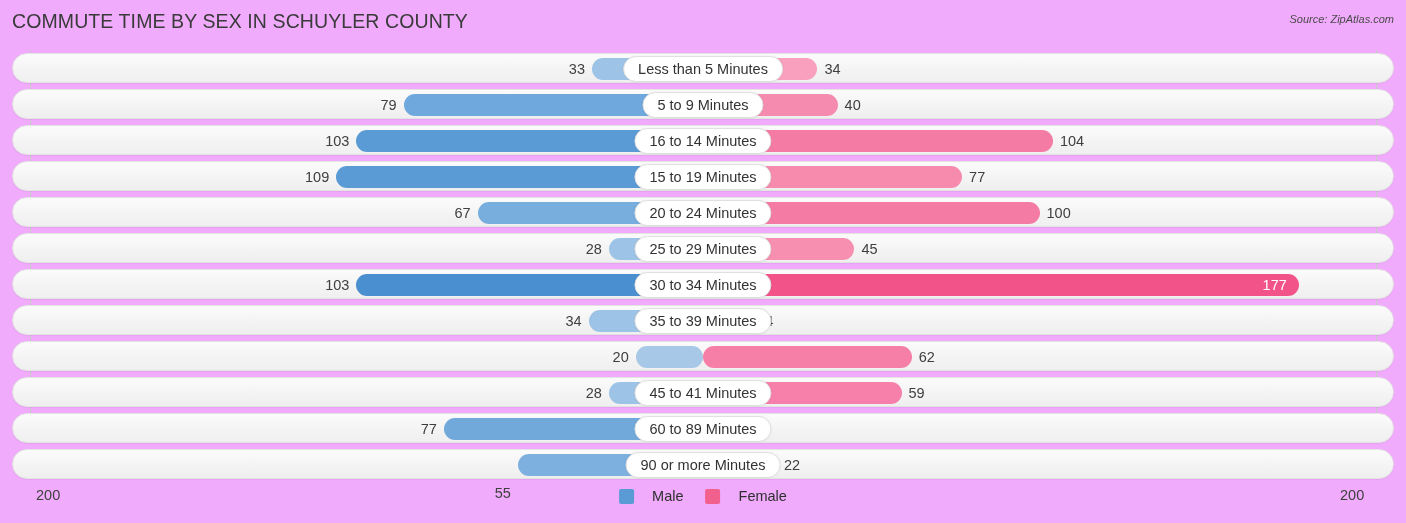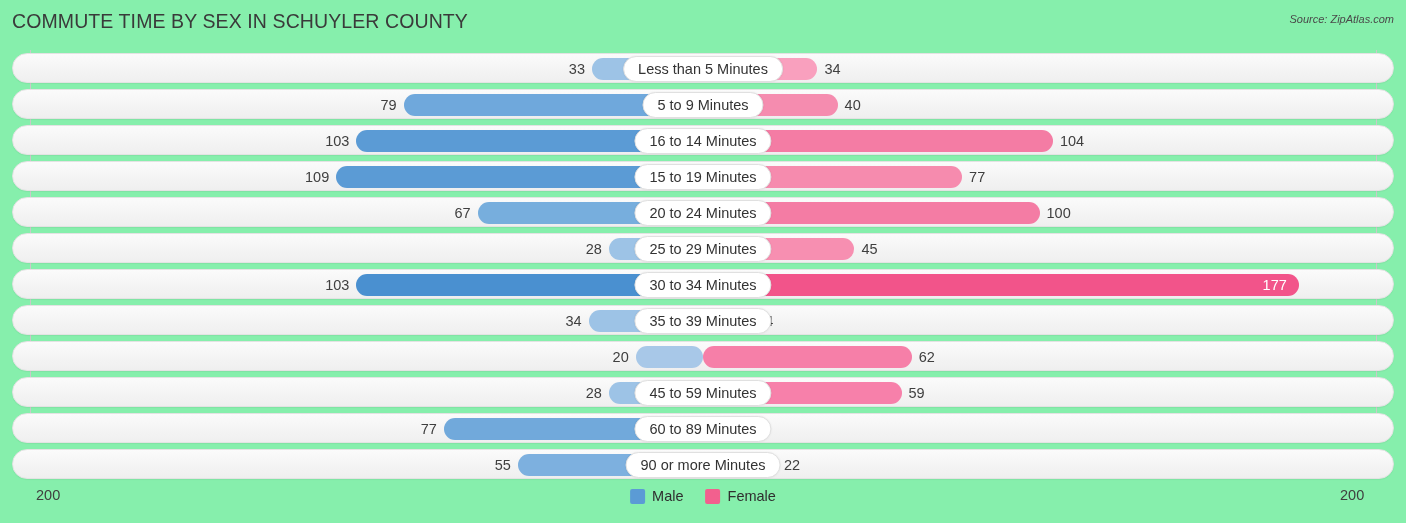--- a/index.html
+++ b/index.html
@@ -5,21 +5,21 @@
   * { box-sizing: border-box; }
   html, body {
     margin: 0; padding: 0;
     background: #ffffff;
     font-family: "Liberation Sans", sans-serif;
   }
   #page {
     position: relative;
     width: 1406px;
     height: 523px;
-    background: #86efac;
+    background: #f0abfc;
     overflow: hidden;
   }
 
   
   #title {
     position: absolute;
     left: 12px; top: 10px;
     font-size: 19.5px;
     color: #3a3a3a;
     letter-spacing: 0.1px;
@@ -130,21 +130,21 @@
     left: 50%;
     transform: translateX(-50%);
     top: 4px;
     display: flex;
     align-items: center;
     gap: 22px;
   }
   .legend-item {
     display: flex;
     align-items: center;
-    gap: 7px;
+    gap: 18px;
     font-size: 14.5px;
     color: #2f2f2f;
   }
   .legend-swatch {
     width: 15px; height: 15px;
     border-radius: 2px;
     display: inline-block;
   }
 </style>
 </head>
@@ -238,37 +238,37 @@
           <div class="bar-val male" style="right: calc(50% + 74.3px);">20</div>
           <div class="bar-val female" style="left: calc(50% + 215.63px);">62</div>
         </div>
       </div>
       <div class="row" style="top: 327px;">
         <div class="row-inner">
           <div class="bar male" style="width: 94.22px; background: rgb(157, 195, 230);"></div>
           <div class="bar female" style="width: 198.535px; background: rgb(247, 128, 170);"></div>
           <div class="bar-val male" style="right: calc(50% + 101.22px);">28</div>
           <div class="bar-val female" style="left: calc(50% + 205.535px);">59</div>
-          <div class="center-pill">45 to 59 Minutes</div>
+          <div class="center-pill">45 to 41 Minutes</div>
         </div>
       </div>
       <div class="row" style="top: 363px;">
         <div class="row-inner">
           <div class="bar male" style="width: 259.105px; background: rgb(113, 169, 219);"></div>
           <div class="bar female" style="width: 33.65px; background: rgb(249, 162, 192);"></div>
           <div class="bar-val male" style="right: calc(50% + 266.105px);">77</div>
           <div class="bar-val female" style="left: calc(50% + 40.65px);">10</div>
           <div class="center-pill">60 to 89 Minutes</div>
         </div>
       </div>
       <div class="row" style="top: 399px;">
         <div class="row-inner">
           <div class="bar male" style="width: 185.075px; background: rgb(125, 176, 223);"></div>
           <div class="bar female" style="width: 74.03px; background: rgb(247, 147, 180);"></div>
-          <div class="bar-val male" style="right: calc(50% + 192.075px);">55</div>
+          <div class="bar-val male" style="right: calc(50% + 192.075px); margin-top: 28px;">55</div>
           <div class="bar-val female" style="left: calc(50% + 81.03px);">22</div>
           <div class="center-pill">90 or more Minutes</div>
         </div>
       </div>
     </div>
 
   <div id="footer">
     <div class="axis-tick" id="tick-left">200</div>
     <div class="axis-tick" id="tick-right">200</div>
 

